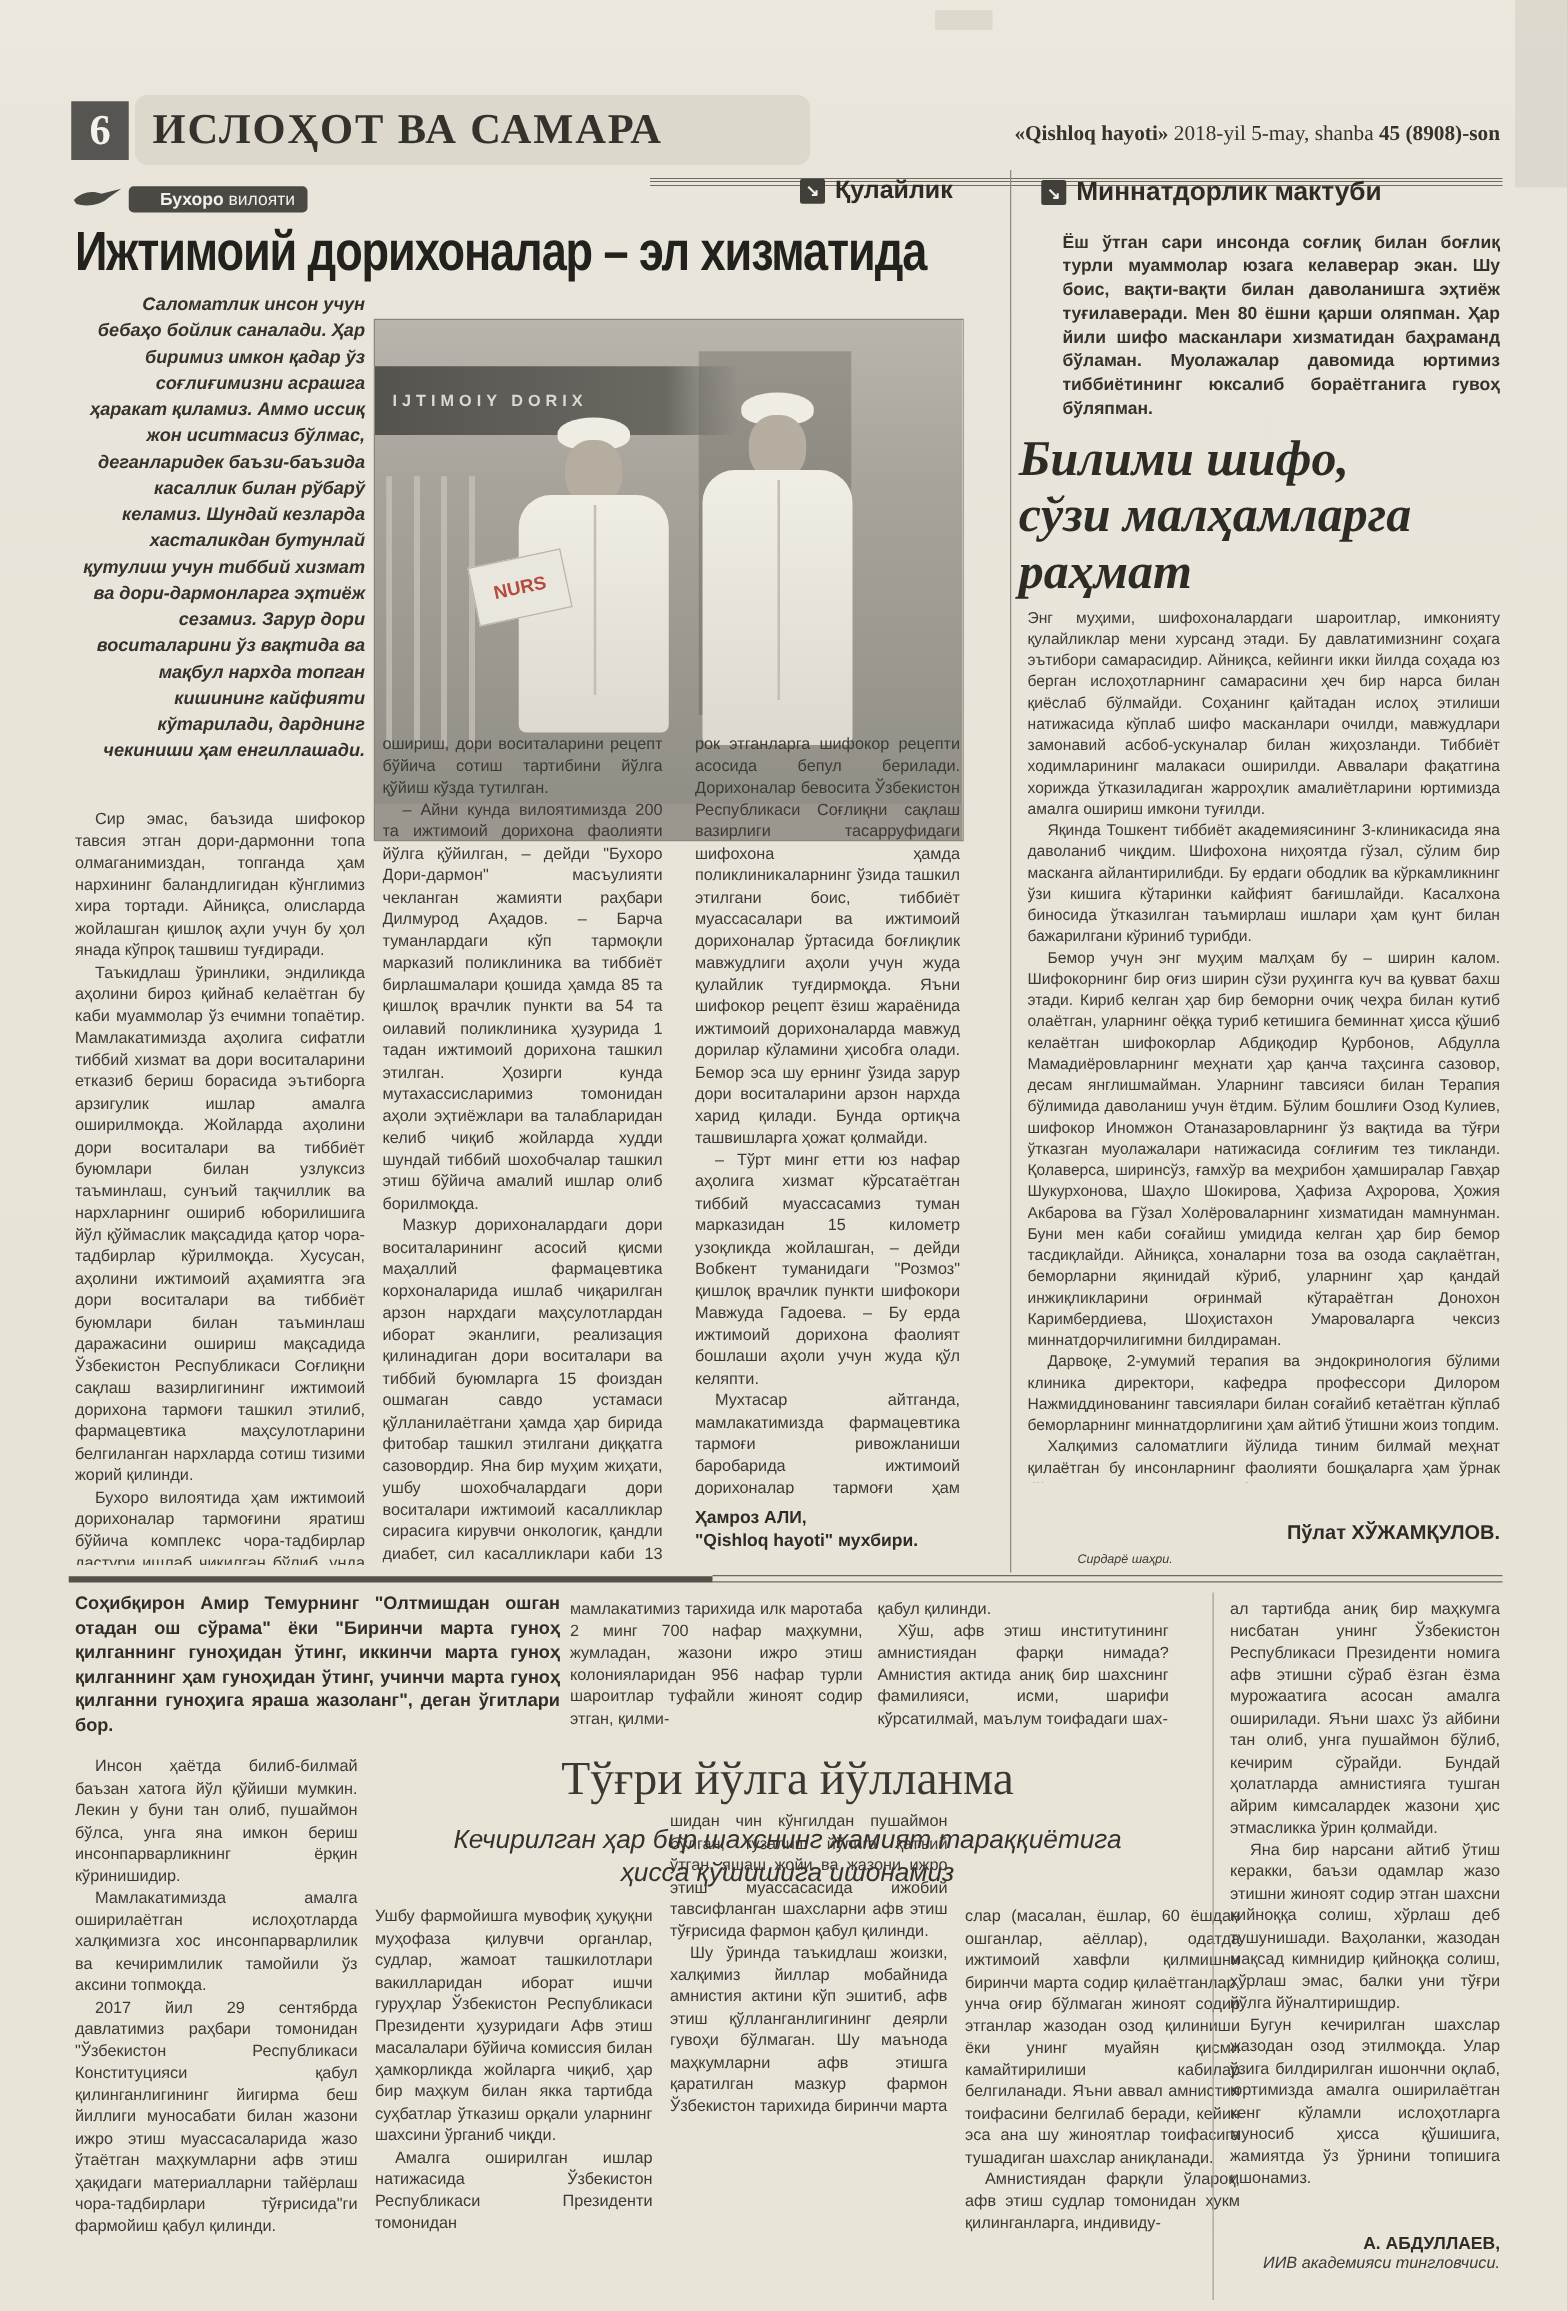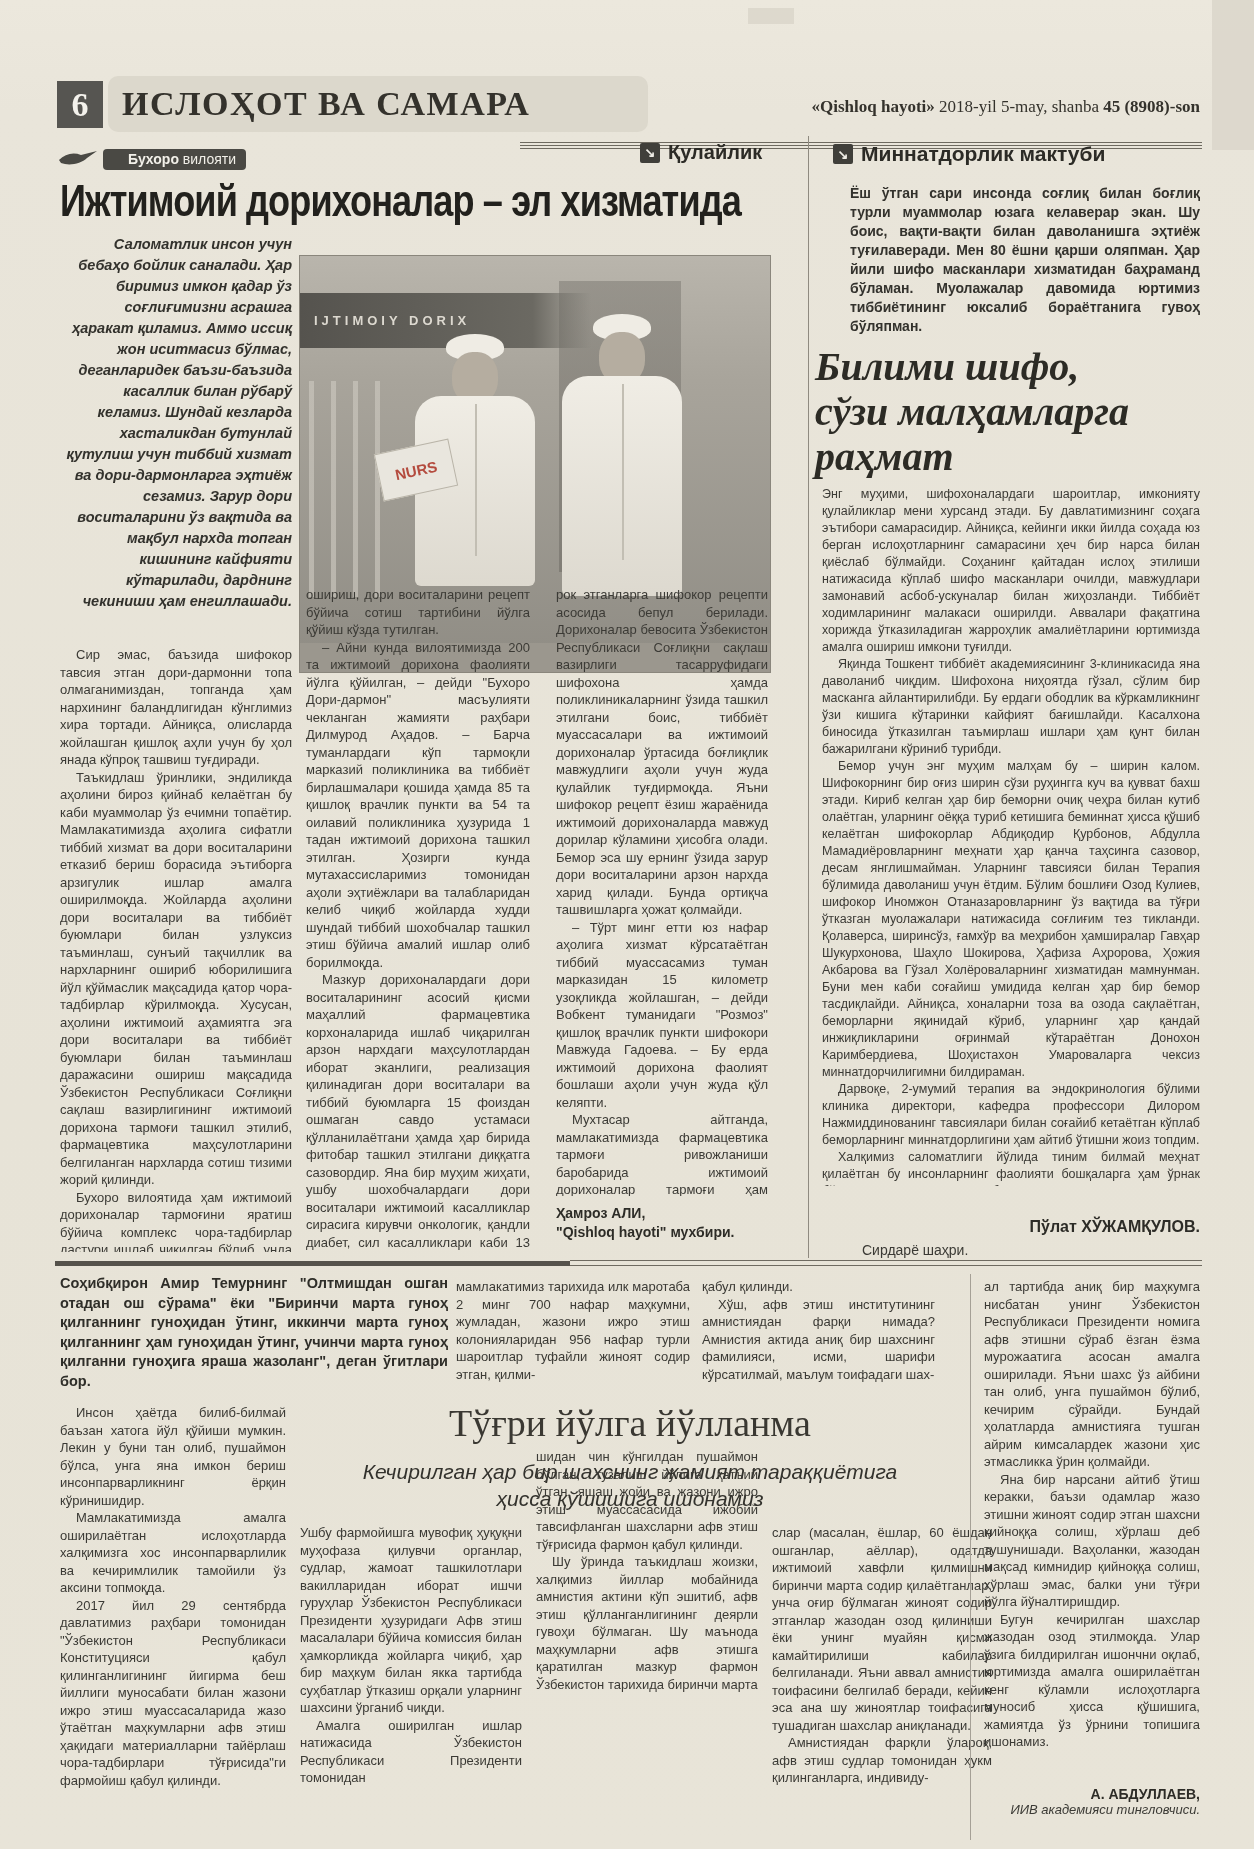--- a/index.html
+++ b/index.html
@@ -70,21 +70,21 @@
   .ph-bag { position:absolute; background:#e9e6de; border:1px solid #b9b4a8; transform:rotate(-12deg);
     color:#b44b3e; font-weight:bold; font-size:15px; display:flex; align-items:center; justify-content:center; }
 
   
   .letter-lead { font-size:14px; line-height:19px; font-weight:bold; color:#33322d; text-align:justify; }
   .letter-lead p { margin:0; }
   .letter-headline { font-family:"Liberation Serif",serif; font-weight:bold; font-style:italic;
     font-size:40px; line-height:45px; color:#2c2b25; white-space:pre-line; }
   .letter-body { font-size:12.5px; line-height:17px; }
   .sig-right-name { font-weight:bold; font-size:16px; color:#2d2c27; }
-  .sig-city { font-size:14px; }
+  .sig-city { font-style:italic; font-size:10px; }
 
   
   .vrule { width:1px; background:#8f8a80; }
   .rule-thick { height:5px; background:#55524b; }
   .rule-double { height:4px; border-top:1px solid #6e6a60; border-bottom:1px solid #6e6a60; }
 
   
   .b-intro { font-size:14.5px; line-height:19.5px; font-weight:bold; color:#2f2e29; text-align:justify; }
   .b-intro p { margin:0; }
   .headline2 { font-family:"Liberation Serif",serif; font-size:38px; line-height:58px;

